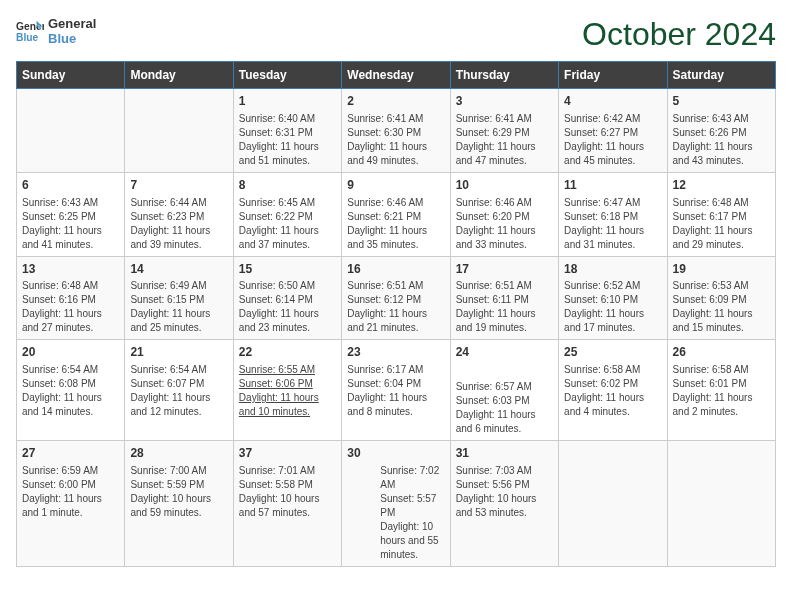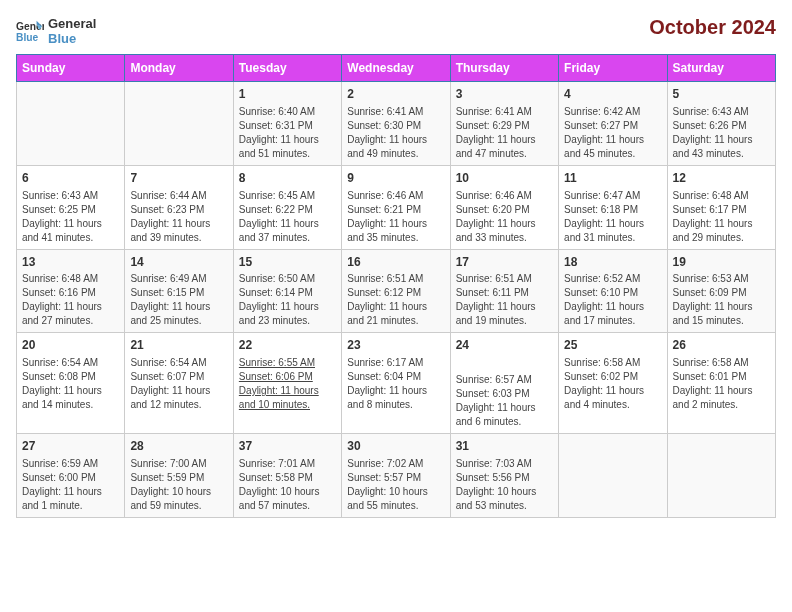--- a/index.html
+++ b/index.html
@@ -22,36 +22,36 @@
       gap: 4px;
     }
     .logo-icon {
       width: 28px;
       height: 28px;
     }
     .title-area {
       text-align: right;
     }
     .month-title {
-      font-size: 20px;
-      font-weight: bold;
-      color: #7f1d1d;
+      font-size: 32px;
+      font-weight: normal;
+      color: #14532d;
     }
     .subtitle {
       font-size: 14px;
       color: #555;
       margin-top: 2px;
     }
     table {
       width: 100%;
       border-collapse: collapse;
       font-size: 11px;
     }
     thead tr th {
-      background-color: #d946ef;
+      background-color: #404040;
       color: #fff;
       text-align: left;
       padding: 6px 5px;
       font-size: 12px;
       font-weight: bold;
       border: 1px solid #3a7bb0;
     }
     tbody tr td {
       border: 1px solid #ccc;
       vertical-align: top;
@@ -296,21 +296,21 @@
 Daylight: 10 hours and 59 minutes.</div>
         </td>
         <td>
           <span class="day-num">37</span>
           <div class="day-info" style="white-space: pre-line;">Sunrise: 7:01 AM
 Sunset: 5:58 PM
 Daylight: 10 hours and 57 minutes.</div>
         </td>
         <td>
           <span class="day-num">30</span>
-          <div class="day-info" style="white-space: pre-line;">Sunrise: 7:02 AM
+          <div class="day-info" style="white-space: pre-line; margin-left: 33px;">Sunrise: 7:02 AM
 Sunset: 5:57 PM
 Daylight: 10 hours and 55 minutes.</div>
         </td>
         <td>
           <span class="day-num">31</span>
           <div class="day-info" style="white-space: pre-line;">Sunrise: 7:03 AM
 Sunset: 5:56 PM
 Daylight: 10 hours and 53 minutes.</div>
         </td>
         <td class="empty-cell"></td>

